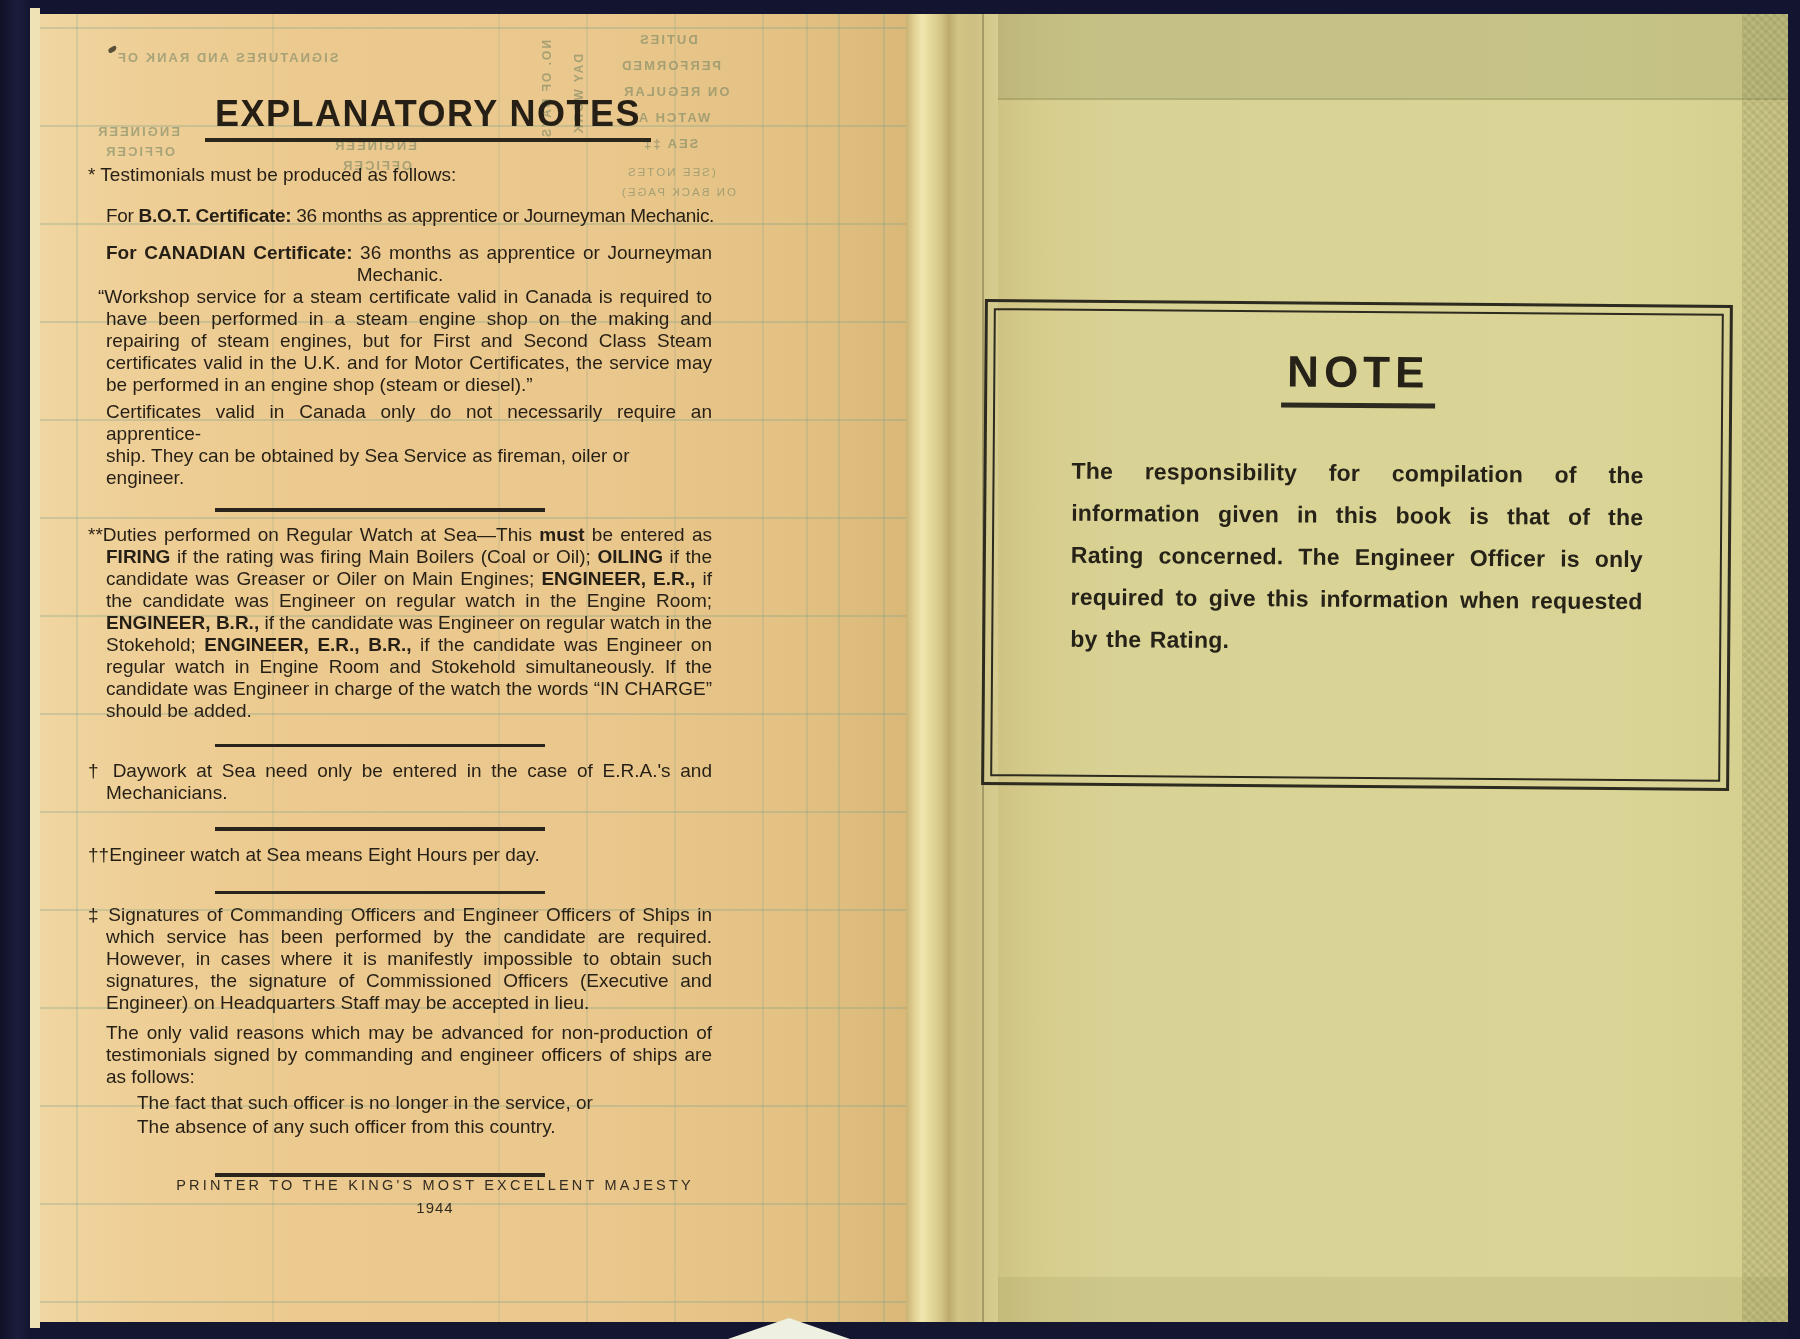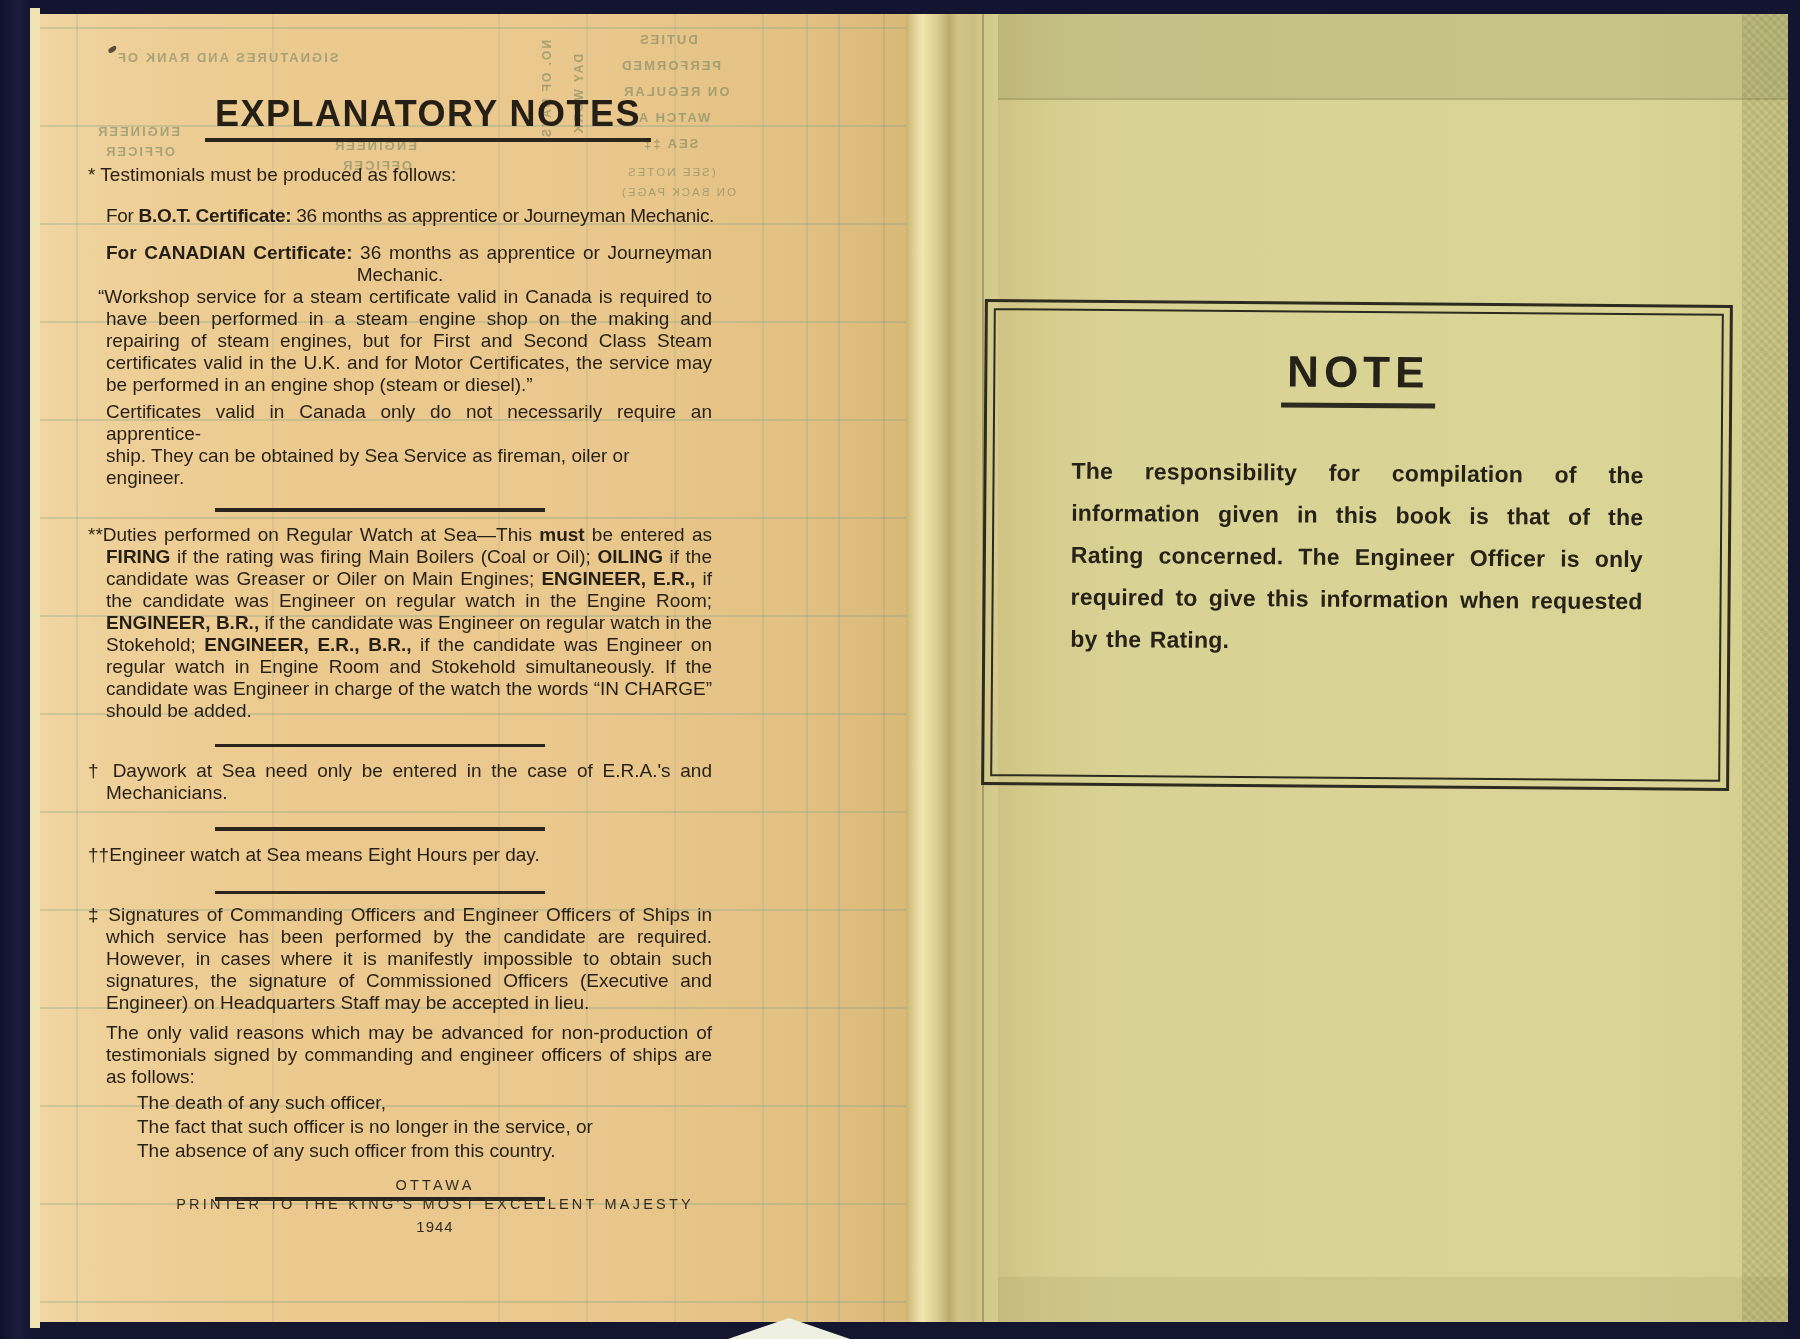--- a/index.html
+++ b/index.html
@@ -157,30 +157,28 @@
 
       <div class="para hang18 m-reg" style="text-align:left;"><span>††Engineer watch at Sea means Eight Hours per day.</span></div>
 
       <div class="divider m-div4"></div>
 
       <div class="para hang18 m-sig"><span>‡ Signatures of Commanding Officers and Engineer Officers of Ships in which service has been performed by the candidate are required.  However, in cases where it is manifestly impossible to obtain such signatures, the signature of Commissioned Officers (Executive and Engineer) on Headquarters Staff may be accepted in lieu.</span></div>
 
       <div class="para ind18 m-valid"><span>The only valid reasons which may be advanced for non-production of testimonials signed by commanding and engineer officers of ships are as follows:</span></div>
 
       <div class="reasons m-reasons">
-        <div>The death of any such officer,</div>
         <div>The fact that such officer is no longer in the service, or</div>
         <div>The absence of any such officer from this country.</div>
       </div>
 
       <div class="divider m-div5"></div>
     </div>
 
     <div class="imprint">
-      <div>OTTAWA</div>
       <div>PRINTER TO THE KING'S MOST EXCELLENT MAJESTY</div>
       <div class="year">1944</div>
     </div>
   </div>
 
   <div class="gutter"></div>
 
   <div class="right-page">
     <div class="top-band"></div>
     <div class="right-band"></div>

